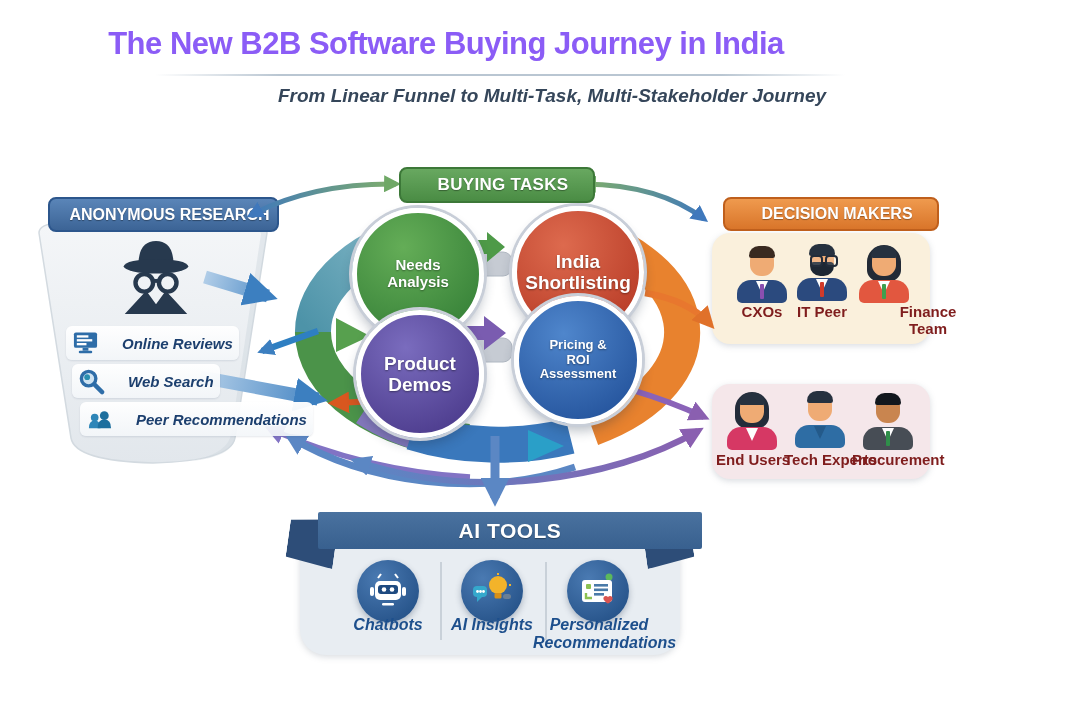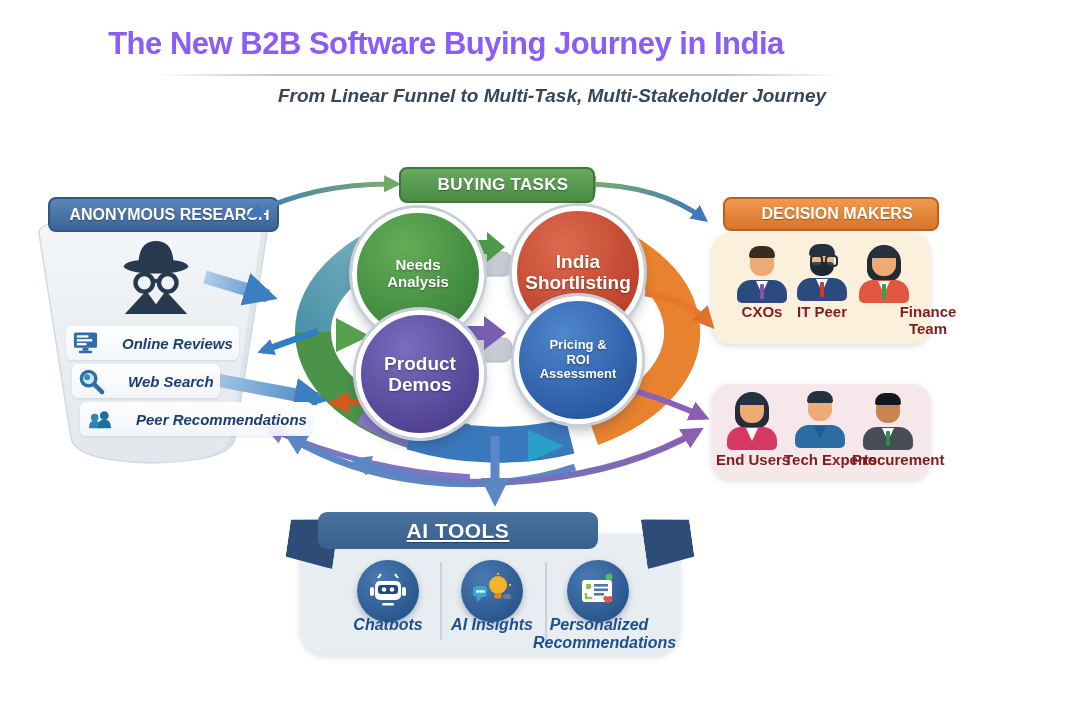--- a/index.html
+++ b/index.html
@@ -70,23 +70,23 @@
   .p-it .av-body{background:#2b4a7e;} .p-it .av-tie{background:#d03a2a;}
   .p-fin .av-body{background:#e2573f;} .p-fin .av-tie{background:#3f9e4e;} .p-fin .av-hairw{background:#222a36;}
   .p-end .av-body{background:#d63864;}
   .p-tech .av-body{background:#2e6da4;} .p-tech .av-collar{background:#245a8a;}
   .p-proc .av-body{background:#474d55;} .p-proc .av-tie{background:#2f8f4a;} .p-proc .av-face{background:#c9854f;} .p-proc .av-hair{background:#12171d;}
   .person-label{position:absolute;z-index:3;text-align:center;font-size:15px;font-weight:bold;
                 color:#7f1d1d;line-height:1.1;}
   .nowrap{white-space:nowrap;}
 
   
-  .ribbon-band{left:318px;top:512px;width:280px;height:37px;z-index:3;border-radius:9px;
+  .ribbon-band{left:318px;top:512px;width:384px;height:37px;z-index:3;border-radius:2px;
         background:linear-gradient(180deg,#4a729f,#38608f);display:flex;align-items:center;justify-content:center;
-        color:#fff;font-size:21px;font-weight:bold;letter-spacing:.5px;text-shadow:0 1px 1px rgba(0,0,0,.35);text-decoration:underline;}
+        color:#fff;font-size:21px;font-weight:bold;letter-spacing:.5px;text-shadow:0 1px 1px rgba(0,0,0,.35);}
   .ribbon-tail{width:48px;height:50px;background:#2d4d78;z-index:2;}
   .tail-l{left:288px;top:516px;clip-path:polygon(0 14%,100% 0,100% 100%,0 88%);transform:rotate(8deg);}
   .tail-r{left:644px;top:516px;clip-path:polygon(0 0,100% 14%,100% 88%,0 100%);transform:rotate(-8deg);}
   .tool-icon{border-radius:50%;width:62px;height:62px;z-index:3;
         background:radial-gradient(circle at 35% 30%,#4a7ab2,#1e4a80);
         box-shadow:0 3px 6px rgba(30,50,80,.3);display:flex;align-items:center;justify-content:center;}
   .tool-label{z-index:3;text-align:center;font-size:16px;font-weight:bold;font-style:italic;
         color:#1d4f8c;line-height:1.15;}
   .tool-divider{width:2px;background:#c9d1d9;z-index:3;}
 </style>

